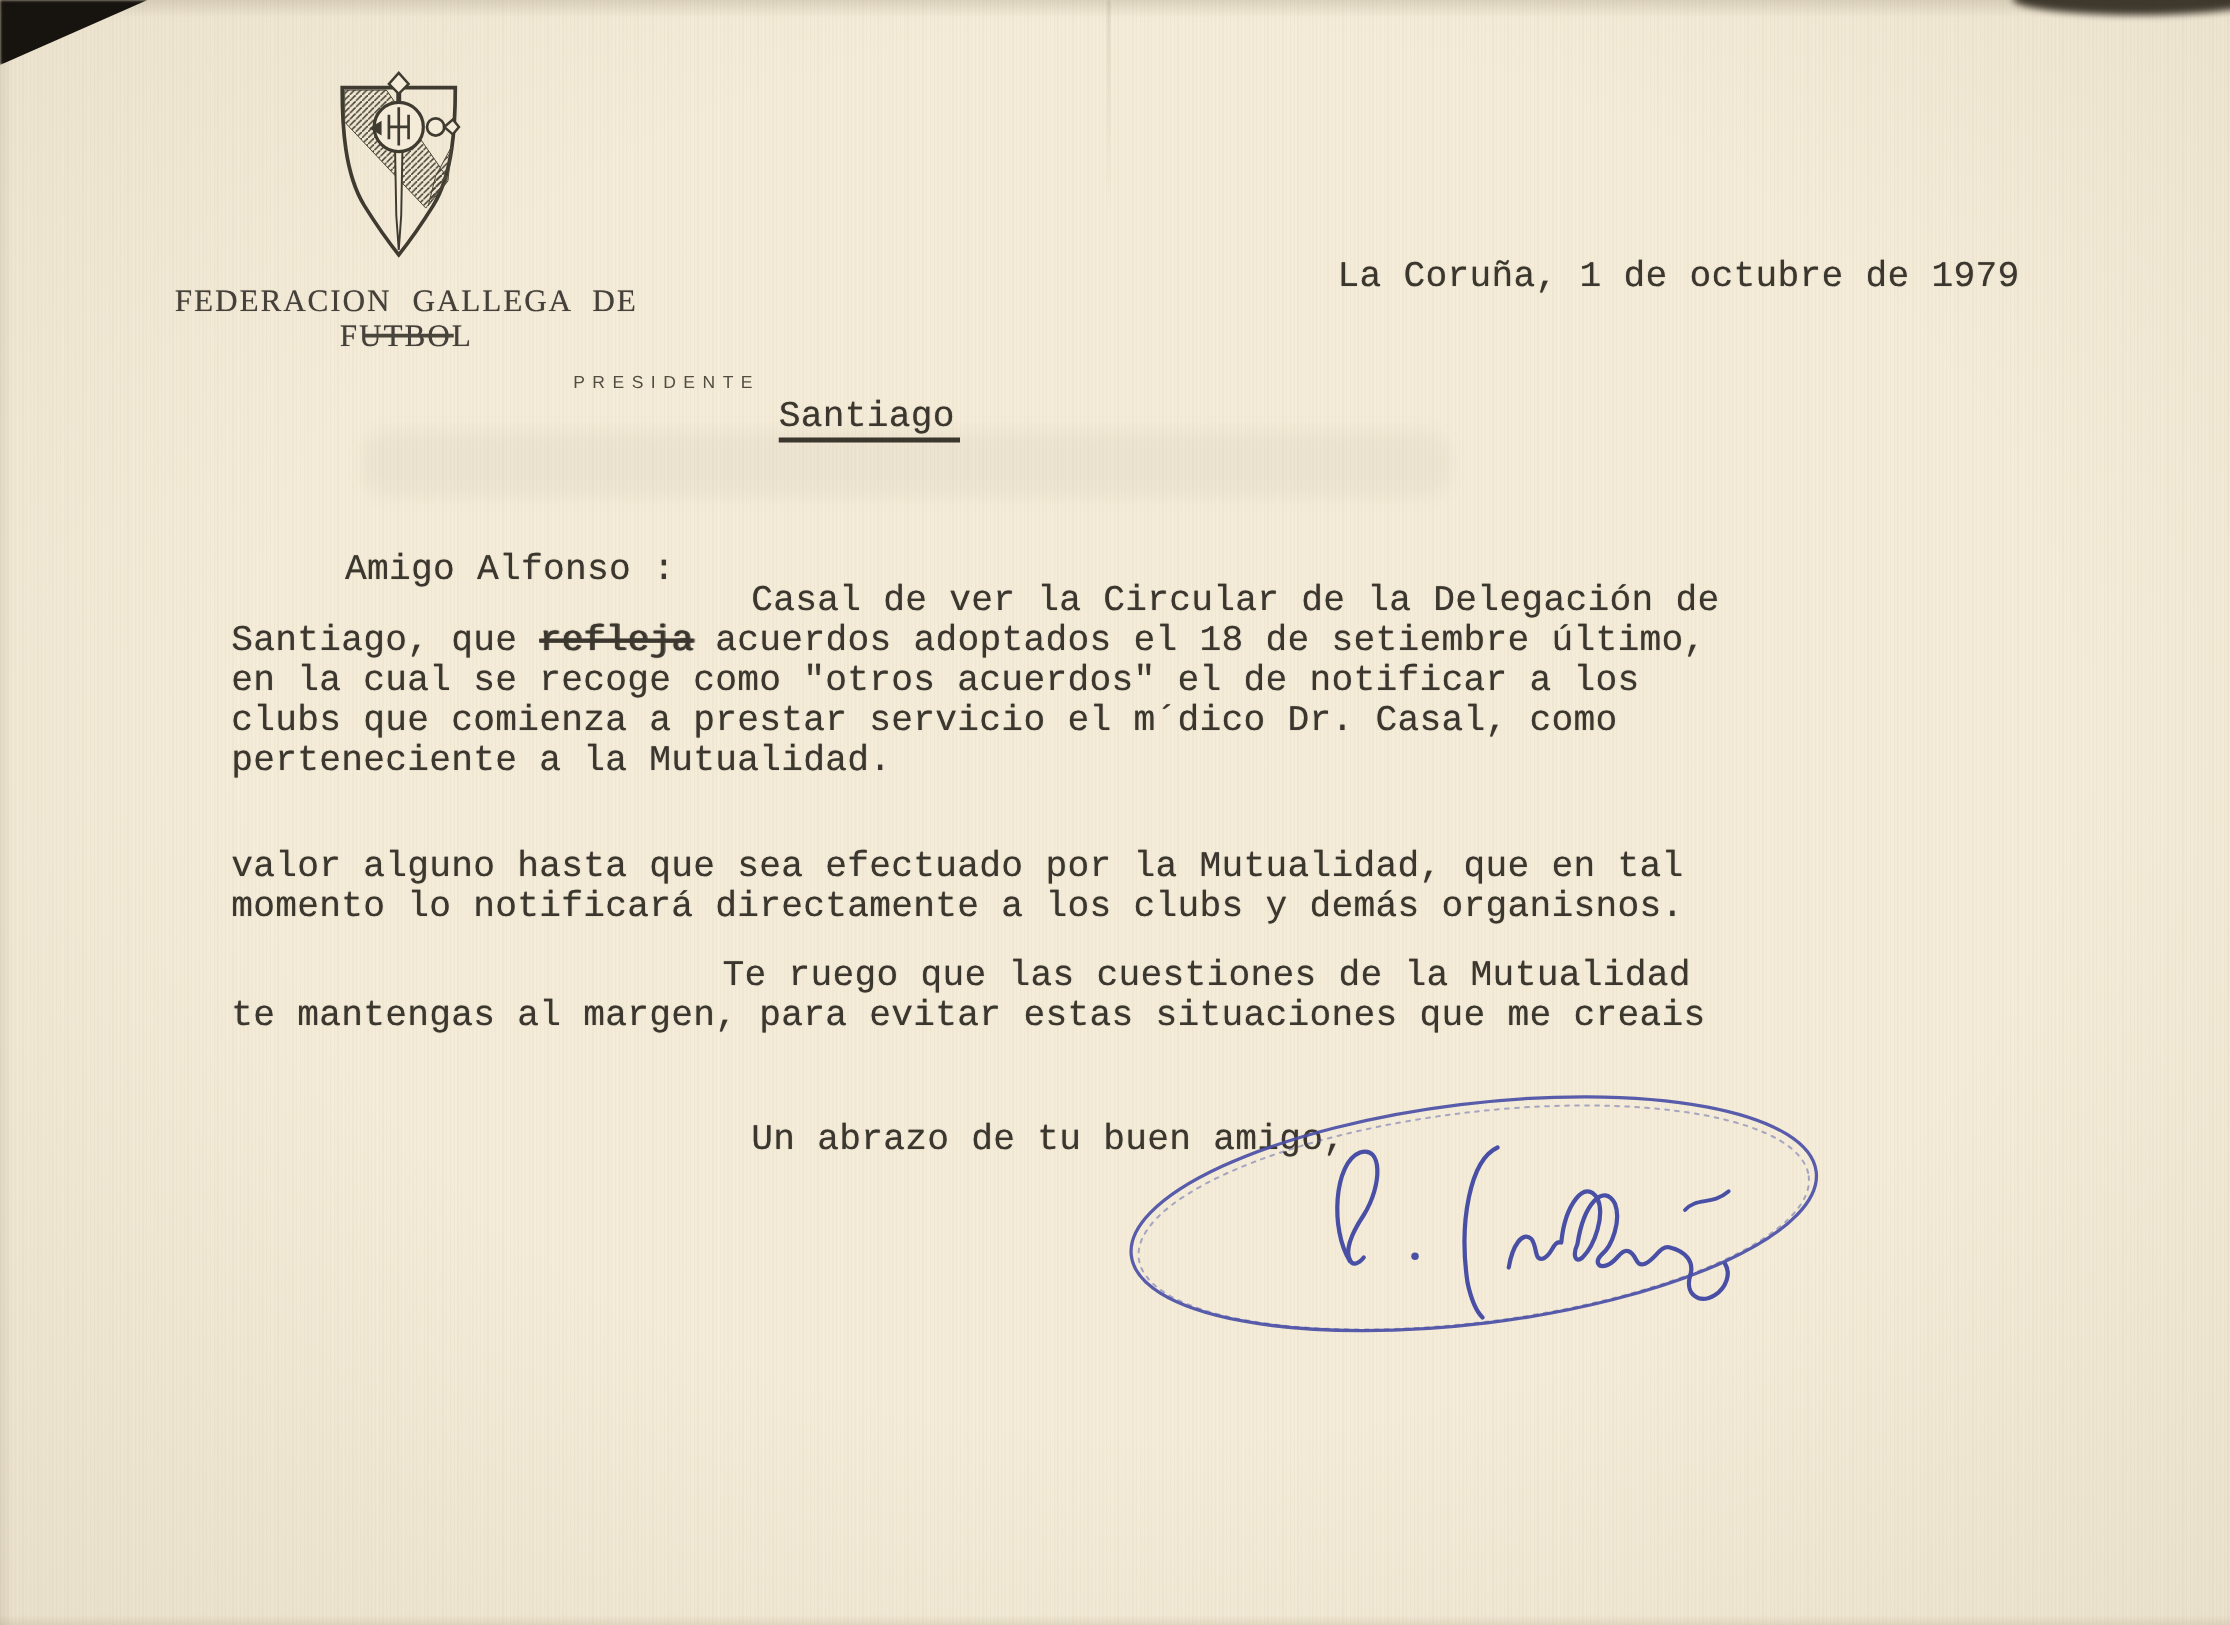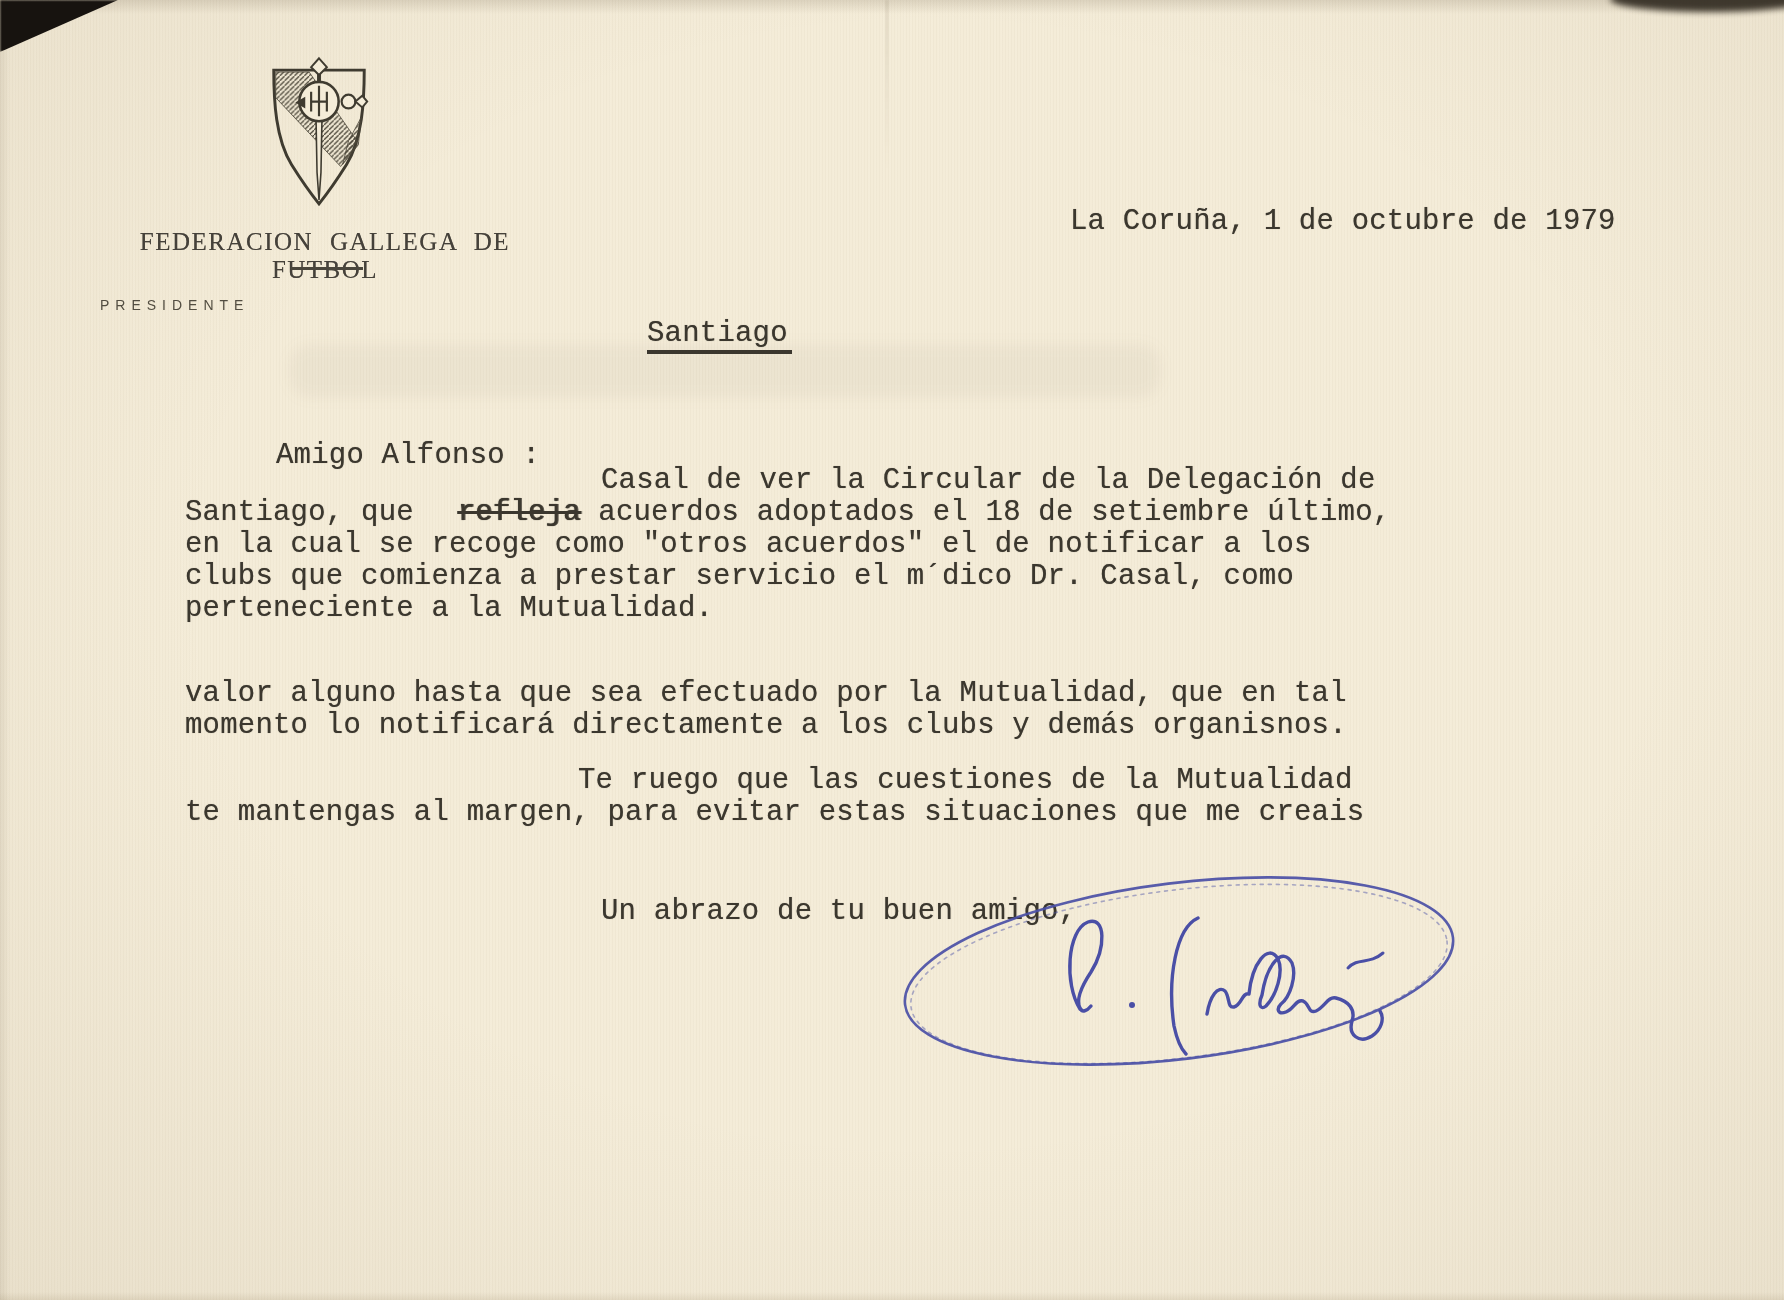--- a/index.html
+++ b/index.html
@@ -43,42 +43,41 @@
     position:absolute;
     font-size:29px;line-height:32px;white-space:pre;
     color:#3b372e;
     letter-spacing:0.2px;
     text-shadow:0 0 0.7px rgba(59,55,46,0.65);
   }
   .overstruck{
     text-decoration:line-through;
     text-decoration-thickness:2.5px;
     text-shadow:0 0 1px #3b372e, 1.2px 0 0 rgba(59,55,46,0.8);
-    margin-left:26px;
   }
   .org-name{
     position:absolute;left:85px;top:228px;width:480px;
     text-align:center;
     font-family:"Liberation Serif","DejaVu Serif",serif;
     font-size:25px;letter-spacing:1.5px;word-spacing:9px;
     color:#45413a;
     text-shadow:0 0 0.6px rgba(69,65,58,0.6);
   }
   .org-rule{
     position:absolute;left:291px;top:267px;width:72px;height:3px;
     background:#4a463c;
   }
   .org-role{
-    position:absolute;left:100px;top:297px;width:520px;
-    text-align:left;
+    position:absolute;left:88px;top:297px;width:520px;
+    text-align:right;
     font-family:"Liberation Sans","DejaVu Sans",sans-serif;
     font-size:14px;letter-spacing:6px;
     color:#524d41;
   }
-  .city-underlined{display:inline-block;border-bottom:4px solid #3b372e;padding:0 4px 0 0;margin-left:24px;}
+  .city-underlined{display:inline-block;border-bottom:4px solid #3b372e;padding:0 4px 0 0;}
   .emblem{position:absolute;left:260px;top:56px;}
   .signature-svg{position:absolute;left:880px;top:868px;}
 </style>
 </head>
 <body>
 
 <div class="paper">
 
   <div class="corner-tl"></div>
   <div class="corner-tr"></div>

